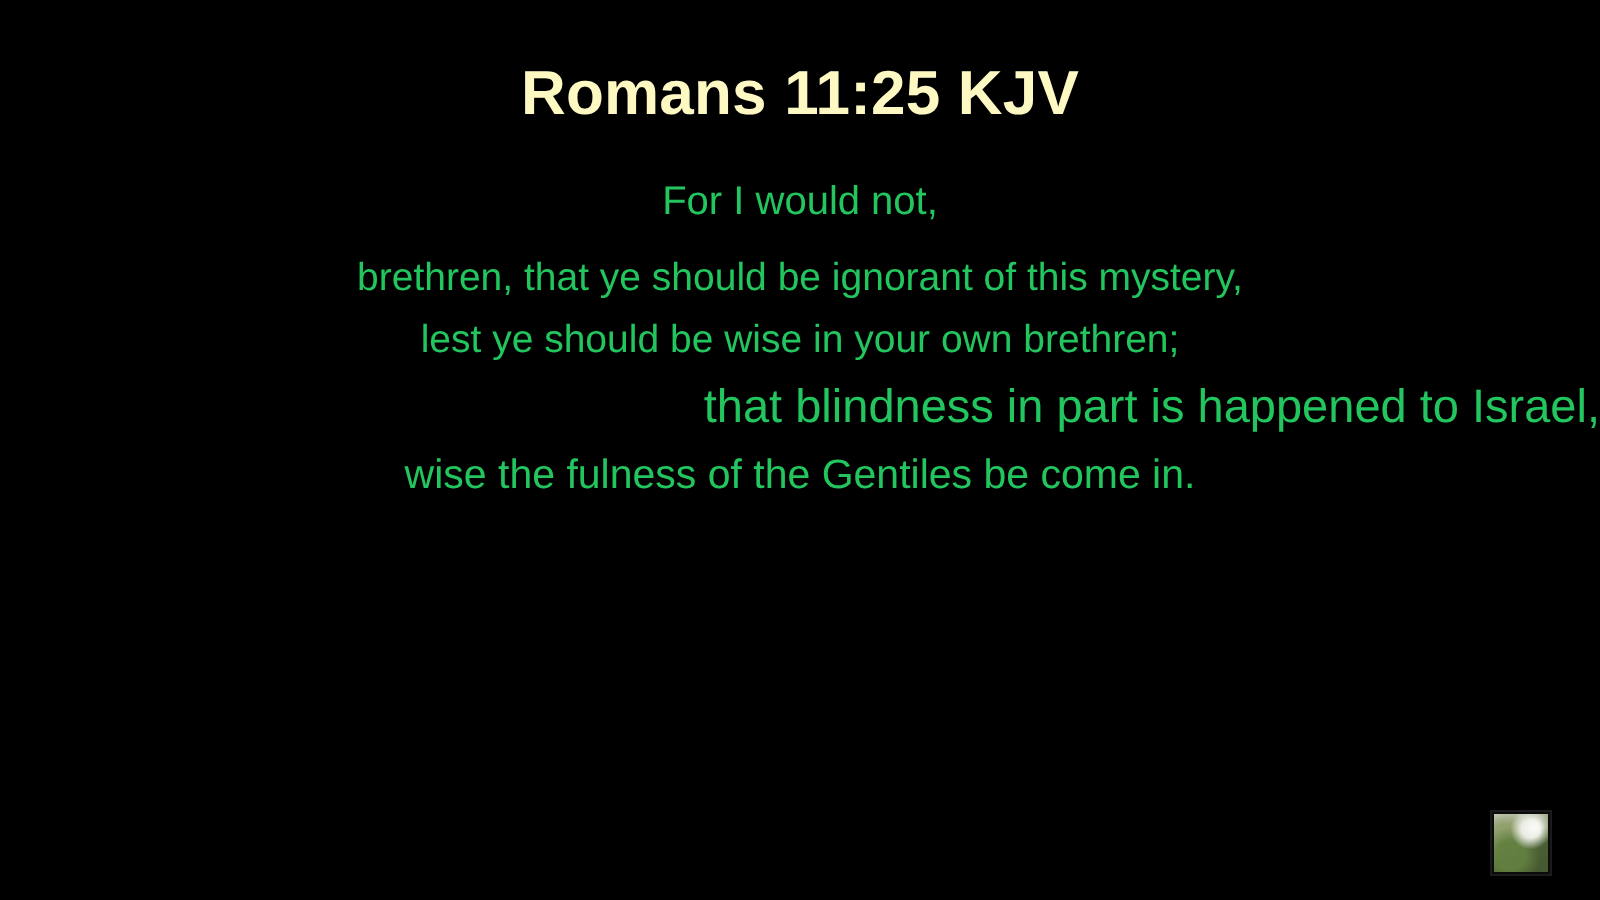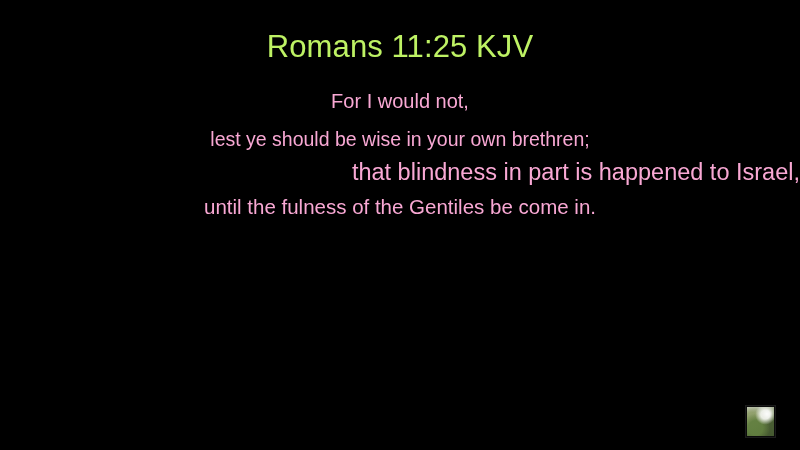--- a/index.html
+++ b/index.html
@@ -24,39 +24,39 @@
 
   
   #verse-title {
     position: absolute;
     top: 28px;
     left: 0;
     width: 800px;
     text-align: center;
     font-size: 31px;
     line-height: 38px;
-    font-weight: 400;
+    font-weight: 700;
     letter-spacing: 0.1px;
-    color: #bef264;
+    color: #fef9c3;
     white-space: nowrap;
   }
 
   
   #verse-body {
     position: absolute;
     top: 86px;
     left: 0;
     width: 800px;
     text-align: center;
   }
   .verse-line {
     display: block;
     width: 800px;
     text-align: center;
-    color: #f9a8d4;
+    color: #22c55e;
     font-weight: 400;
     white-space: nowrap;
   }
   .vl-0 { font-size: 20px; line-height: 30px; margin-bottom: 8px; }
   .vl-1 { font-size: 19.5px; line-height: 31px; }
   .vl-2 { font-size: 19.5px; line-height: 31px; }
   .vl-3 { font-size: 23.5px; line-height: 35px; text-align: right; }
   .vl-4 { font-size: 20.5px; line-height: 33px; }
 
   
@@ -93,23 +93,24 @@
 </style>
 </head>
 <body>
 
 <div id="slide">
 
   <div id="verse-title">Romans 11:25 KJV</div>
 
   <div id="verse-body">
     <span class="verse-line vl-0">For I would not,</span>
+    <span class="verse-line vl-1">brethren, that ye should be ignorant of this mystery,</span>
     <span class="verse-line vl-2">lest ye should be wise in your own brethren;</span>
     <span class="verse-line vl-3">that blindness in part is happened to Israel,</span>
-    <span class="verse-line vl-4">until the fulness of the Gentiles be come in.</span>
+    <span class="verse-line vl-4">wise the fulness of the Gentiles be come in.</span>
   </div>
 
   <div id="channel-watermark">
     <div class="wm-img"></div>
     <div class="wm-glint"></div>
   </div>
 
 </div>
 
 </body></html>

